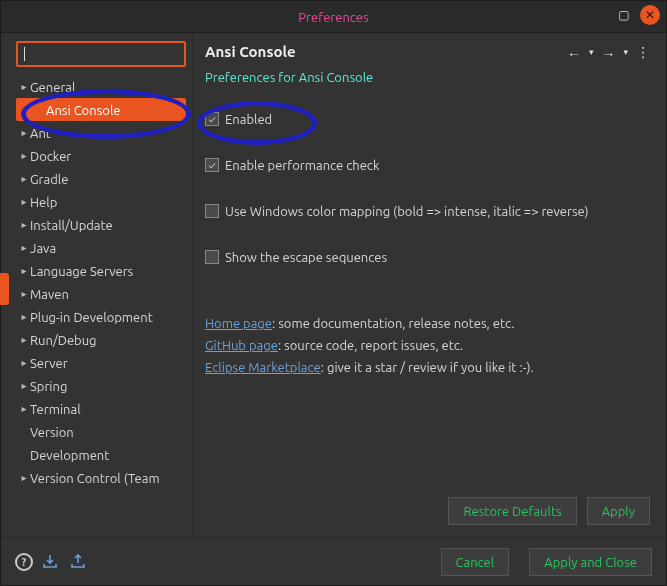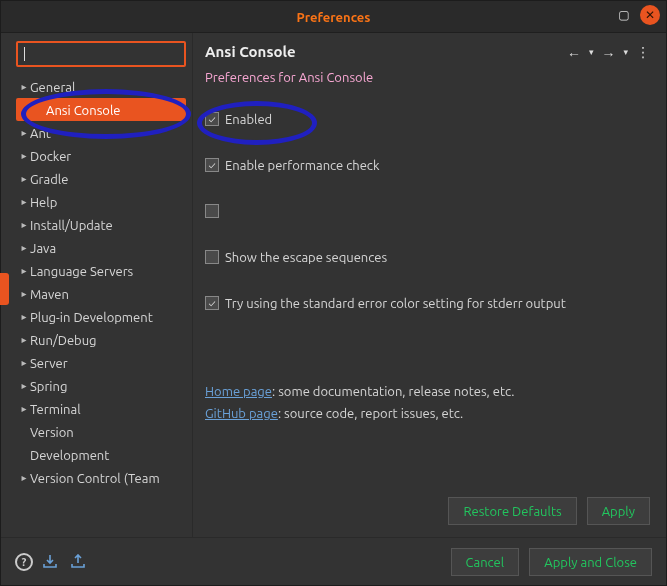--- a/index.html
+++ b/index.html
@@ -20,21 +20,21 @@
   }
   .titlebar {
     height: 32px;
     background: #2a2a2a;
     display: flex;
     align-items: center;
     justify-content: center;
     position: relative;
     border-bottom: 1px solid #1f1f1f;
   }
-  .titlebar-title { font-weight: 700; color: #f97316; }
+  .titlebar-title { font-weight: 400; color: #ec4899; }
   .titlebar-controls {
     position: absolute; right: 6px; top: 4px;
     display: flex; gap: 6px; align-items: center;
   }
   .win-btn {
     width: 20px; height: 20px; display: flex;
     align-items: center; justify-content: center;
     color: #ddd; font-size: 12px;
   }
   .win-close {
@@ -99,56 +99,56 @@
     position: relative;
     overflow: hidden;
   }
   .content-header {
     display: flex; align-items: center; justify-content: space-between;
     margin-bottom: 8px;
   }
   .content-title { font-size: 15px; font-weight: 600; color: #eee; }
   .nav-icons { display: flex; align-items: center; gap: 8px; color: #ddd; }
   .nav-icons span { font-size: 14px; }
-  .section-title { color: #f9a8d4; margin: 10px 0 8px 0; }
+  .section-title { color: #5eead4; margin: 10px 0 8px 0; }
   .opt-row { display: flex; align-items: center; gap: 6px; height: 22px; margin-top: 24px; }
   .chk {
     width: 14px; height: 14px; display: inline-flex;
     align-items: center; justify-content: center;
     border: 1px solid #888; background: #4a4a4a; font-size: 10px;
     color: #ddd;
   }
   .chk.checked::before { content: "✓"; }
   .dropdown-row { display: flex; align-items: center; gap: 10px; margin-top: 8px; }
   .dropdown {
     flex: 1; height: 28px; border: 1px solid #555;
     background: #3b3b3b; display: flex; align-items: center;
     padding: 0 10px; justify-content: space-between;
     color: #ddd;
   }
-  .links { margin-top: 66px; line-height: 1.7; }
+  .links { margin-top: 44px; line-height: 1.7; }
   .links a { color: #6aa1d8; text-decoration: underline; }
   .bottom-right-buttons {
     position: absolute; right: 16px; bottom: 12px;
     display: flex; gap: 10px;
   }
   .btn {
     height: 28px; padding: 0 14px;
     border: 1px solid #555; background: #3d3d3d;
     color: #22c55e; display: flex; align-items: center; justify-content: center;
     cursor: pointer; font-size: 13px;
   }
   .footer {
     position: absolute; bottom: 0; left: 0; right: 0;
     height: 48px; border-top: 1px solid #2a2a2a;
     display: flex; align-items: center; justify-content: space-between;
     padding: 0 14px;
   }
   .footer-icons { display: flex; gap: 10px; align-items: center; color: #6aa1d8; font-size: 16px; }
-  .footer-buttons { display: flex; gap: 10px; }
+  .footer-buttons { display: flex; gap: 20px; }
   .help-circle {
     width: 18px; height: 18px; border: 2px solid #ccc; border-radius: 50%;
     display: flex; align-items: center; justify-content: center;
     font-size: 11px; color: #ccc; font-weight: bold;
   }
   .annot {
     position: absolute;
     border: 5px solid #2020c0;
     border-radius: 50%;
     pointer-events: none;
@@ -275,38 +275,38 @@
           <div class="opt-row">
             <span class="chk checked"></span>
             <span>Enabled</span>
           </div>
           <div class="opt-row">
             <span class="chk checked"></span>
             <span>Enable performance check</span>
           </div>
           <div class="opt-row">
             <span class="chk"></span>
+            <span>Use Windows color mapping (bold =&gt; intense, italic =&gt; reverse)</span>
           </div>
           <div class="opt-row">
             <span class="chk"></span>
             <span>Show the escape sequences</span>
           </div>
-          <div class="opt-row">
-            <span class="chk checked"></span>
-            <span>Try using the standard error color setting for stderr output</span>
-          </div>
         </div>
 
 
       <div class="links">
         <div>
           <a href="#">Home page</a><span>: some documentation, release notes, etc.</span>
         </div>
         <div>
           <a href="#">GitHub page</a><span>: source code, report issues, etc.</span>
+        </div>
+        <div>
+          <a href="#">Eclipse Marketplace</a><span>: give it a star / review if you like it :-).</span>
         </div>
       </div>
 
       <div class="bottom-right-buttons">
         <div class="btn">Restore Defaults</div>
         <div class="btn">Apply</div>
       </div>
     </div>
 
   </div>

